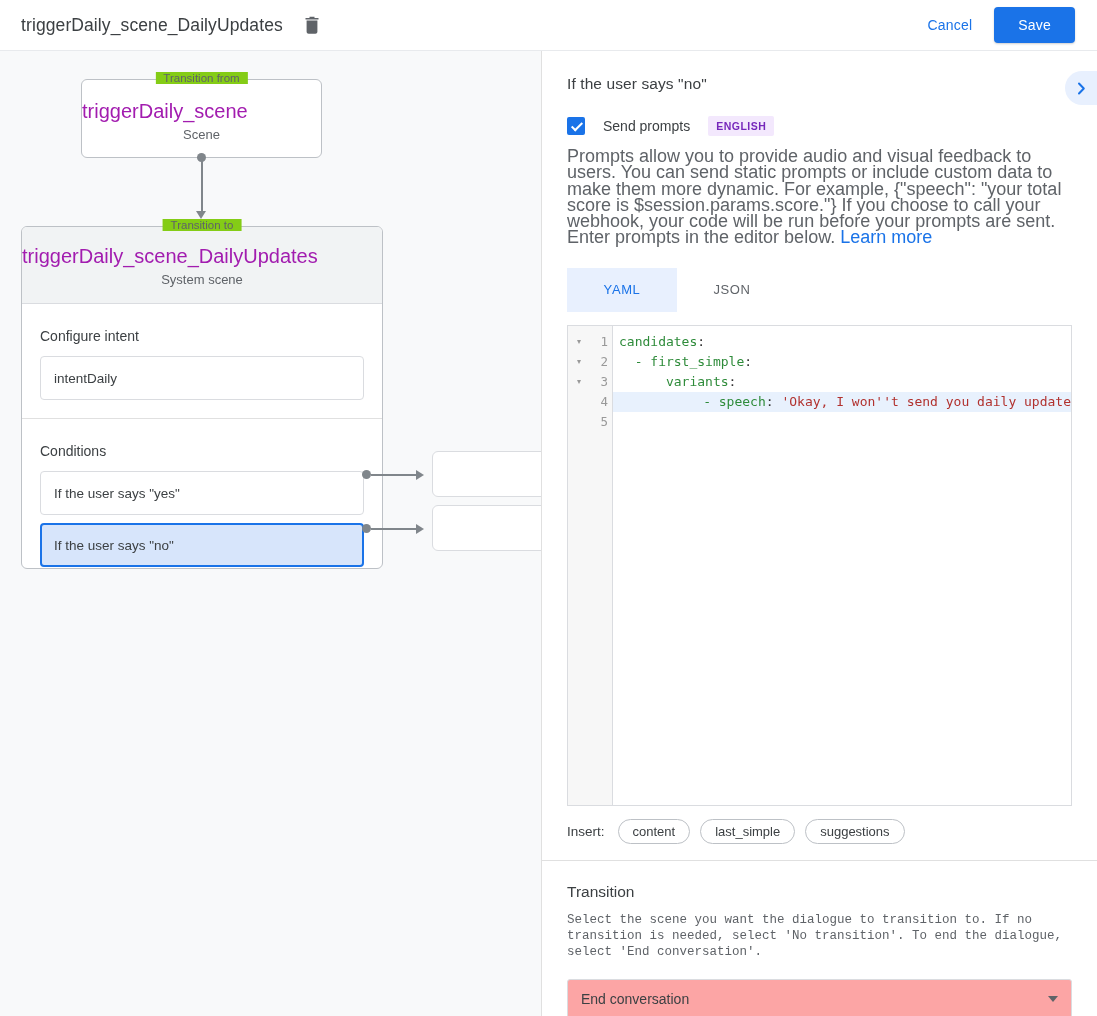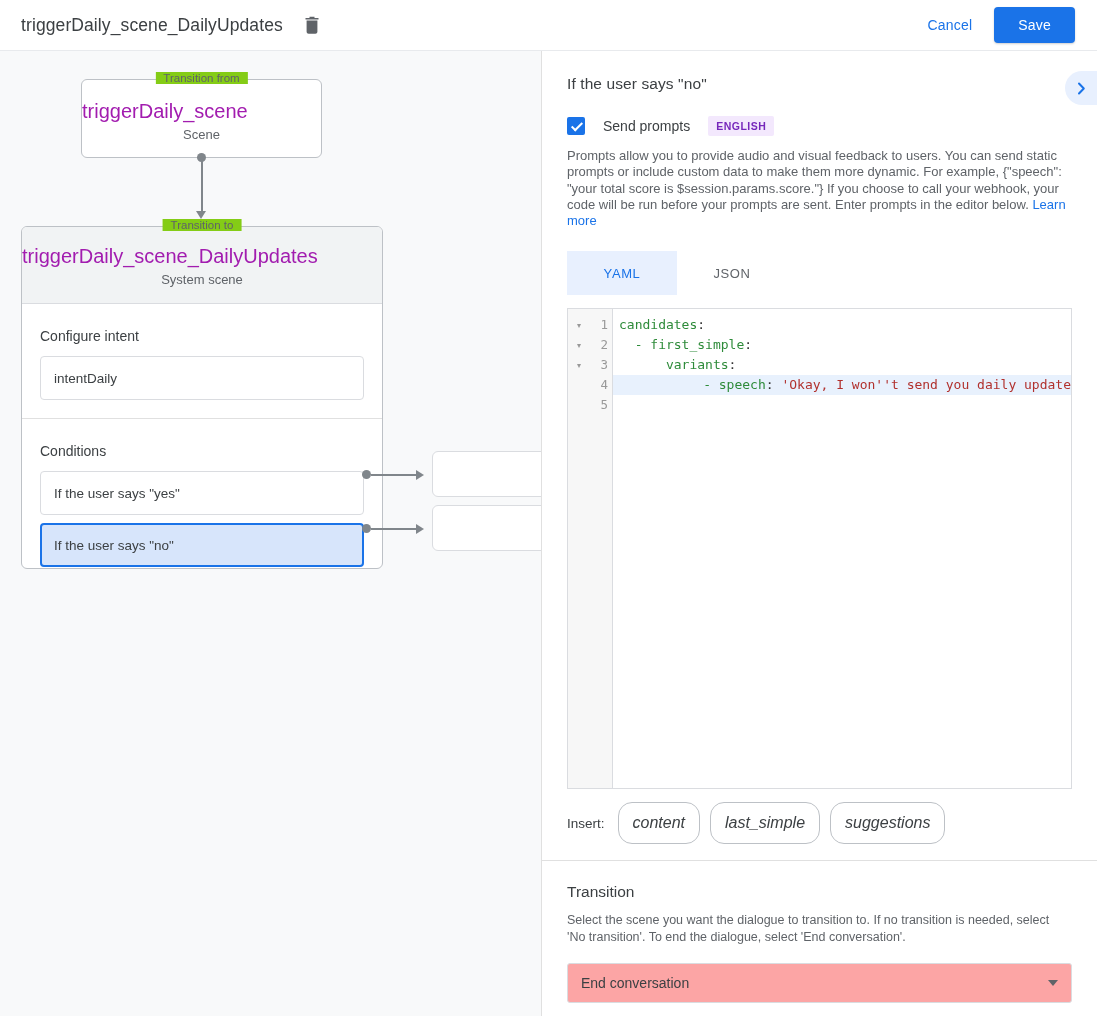--- a/index.html
+++ b/index.html
@@ -250,21 +250,21 @@
     color: #7627bb;
     font-size: 10.5px;
     font-weight: 700;
     letter-spacing: .5px;
     padding: 4px 8px;
     border-radius: 2px;
   }
 
   .helper-text {
     margin-top: 12px;
-    font-size: 13px;
+    font-size: 18px;
     line-height: 16.3px;
     color: #5f6368;
     max-width: 515px;
   }
   .helper-text a { color: #1a73e8; text-decoration: none; cursor: pointer; }
 
   .tabs {
     display: flex;
     margin-top: 22px;
   }
@@ -334,30 +334,29 @@
   .tok-plain { color: #333333; }
 
   .insert-row {
     display: flex; align-items: center;
     margin-top: 13px;
   }
   .insert-label { font-size: 13.5px; color: #3c4043; margin-right: 13px; }
   .chip {
     border: 1px solid #bdc1c6;
     border-radius: 14px;
-    height: 42px;
+    height: 25px;
     padding: 0 14px;
     display: flex; align-items: center;
-    font-size: 16px;
+    font-size: 13px;
     color: #3c4043;
     margin-right: 10px;
     cursor: pointer;
     background: #fff;
     font-family: inherit;
-    font-style: italic;
   }
 
   .divider {
     margin-top: 16px;
     height: 1px;
     background: #e0e0e0;
     width: 555px;
     margin-left: -25px;
   }
 
@@ -365,20 +364,21 @@
     margin-top: 22px;
     font-size: 15.5px;
     color: #3c4043;
   }
   .trans-desc {
     margin-top: 11px;
     font-size: 12.5px;
     line-height: 16.3px;
     color: #5f6368;
     max-width: 500px;
+    font-family: Liberation Mono, monospace;
   }
   .select-box {
     margin-top: 18px;
     height: 40px;
     border: 1px solid #dadce0;
     border-radius: 3px;
     display: flex; align-items: center;
     padding: 0 13px;
     font-size: 14px;
     color: #3c4043;

